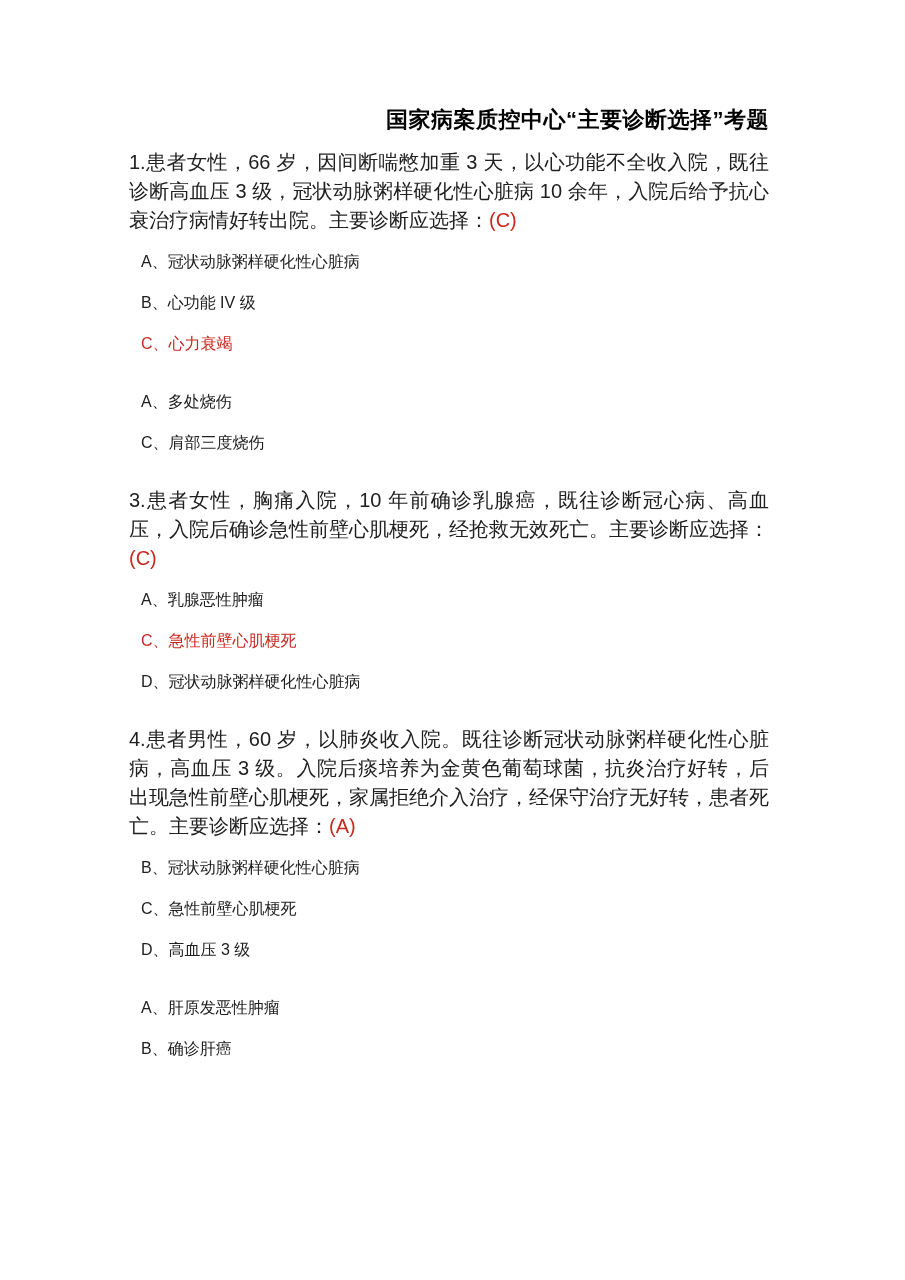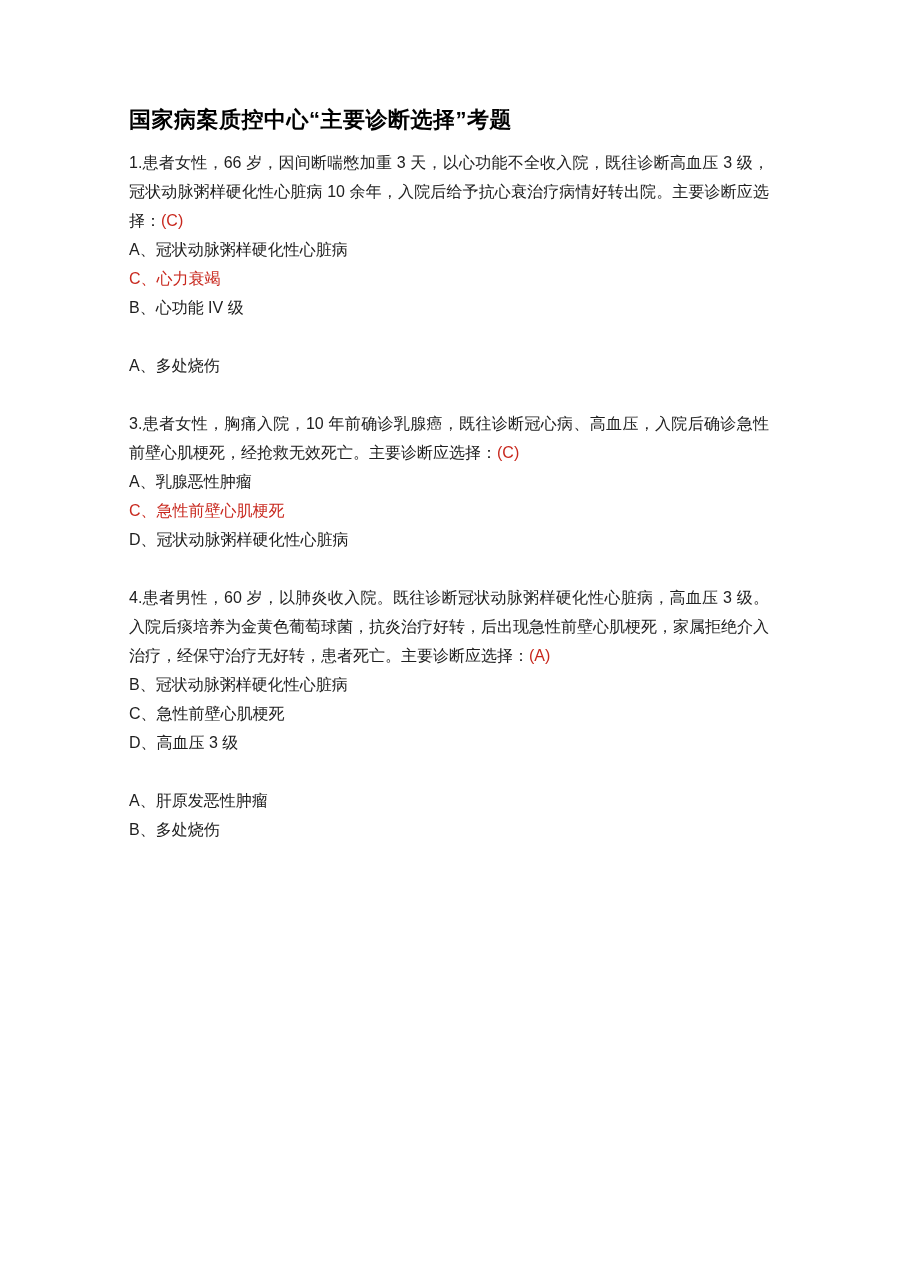--- a/index.html
+++ b/index.html
@@ -14,71 +14,72 @@
     box-sizing: border-box;
     width: 905px; height: 1280px;
     padding: 103px 136px 40px 129px;
     background: #ffffff;
   }
   .title {
     margin: 0 0 12px 0;
     font-size: 22px;
     line-height: 33px;
     font-weight: bold;
-    text-align: left;
+    text-align: right;
     color: #000000;
     letter-spacing: 0.5px;
   }
   .question { margin: 0; }
   .question + .question { margin-top: 29px; }
   .stem {
     margin: 0;
-    font-size: 16px;
+    font-size: 20px;
     line-height: 29px;
     text-align: justify;
     color: var(--ink);
   }
   .option {
-    margin: 0;
+    margin: 12px;
     font-size: 16px;
     line-height: 29px;
     color: var(--ink);
   }
   .red { color: var(--answer-red); }
 </style>
 </head>
 <body>
 
 <div class="page">
 
   <h1 class="title">国家病案质控中心“主要诊断选择”考题</h1>
 
   <section class="question">
     <p class="stem"><span>1.患者女性，66 岁，因间断喘憋加重 3 天，以心功能不全收入院，既往诊断高血压 3 级，冠状动脉粥样硬化性心脏病 10 余年，入院后给予抗心衰治疗病情好转出院。主要诊断应选择：</span><span class="red">(C)</span><span></span></p>
     <p class="option"><span>A、冠状动脉粥样硬化性心脏病</span></p>
+    <p class="option"><span>B、心功能 IV 级</span></p>
     <p class="option"><span class="red">C、心力衰竭</span></p>
-    <p class="option"><span>B、心功能 IV 级</span></p>
   </section>
 
   <section class="question">
     <p class="option"><span>A、多处烧伤</span></p>
+    <p class="option"><span>C、肩部三度烧伤</span></p>
   </section>
 
   <section class="question">
     <p class="stem"><span>3.患者女性，胸痛入院，10 年前确诊乳腺癌，既往诊断冠心病、高血压，入院后确诊急性前壁心肌梗死，经抢救无效死亡。主要诊断应选择：</span><span class="red">(C)</span><span></span></p>
     <p class="option"><span>A、乳腺恶性肿瘤</span></p>
     <p class="option"><span class="red">C、急性前壁心肌梗死</span></p>
     <p class="option"><span>D、冠状动脉粥样硬化性心脏病</span></p>
   </section>
 
   <section class="question">
     <p class="stem"><span>4.患者男性，60 岁，以肺炎收入院。既往诊断冠状动脉粥样硬化性心脏病，高血压 3 级。入院后痰培养为金黄色葡萄球菌，抗炎治疗好转，后出现急性前壁心肌梗死，家属拒绝介入治疗，经保守治疗无好转，患者死亡。主要诊断应选择：</span><span class="red">(A)</span><span></span></p>
     <p class="option"><span>B、冠状动脉粥样硬化性心脏病</span></p>
     <p class="option"><span>C、急性前壁心肌梗死</span></p>
     <p class="option"><span>D、高血压 3 级</span></p>
   </section>
 
   <section class="question">
     <p class="option"><span>A、肝原发恶性肿瘤</span></p>
-    <p class="option"><span>B、多处烧伤</span></p>
+    <p class="option"><span>B、确诊肝癌</span></p>
   </section>
 
 </div>
 
 </body></html>

